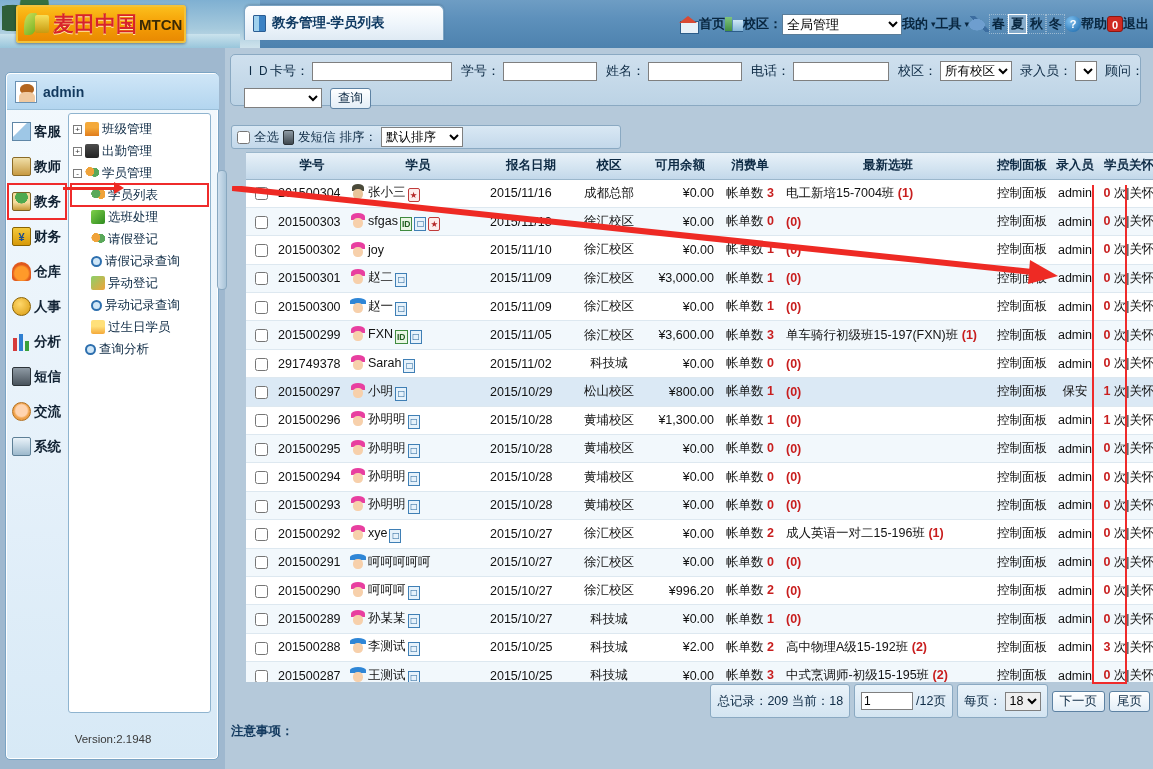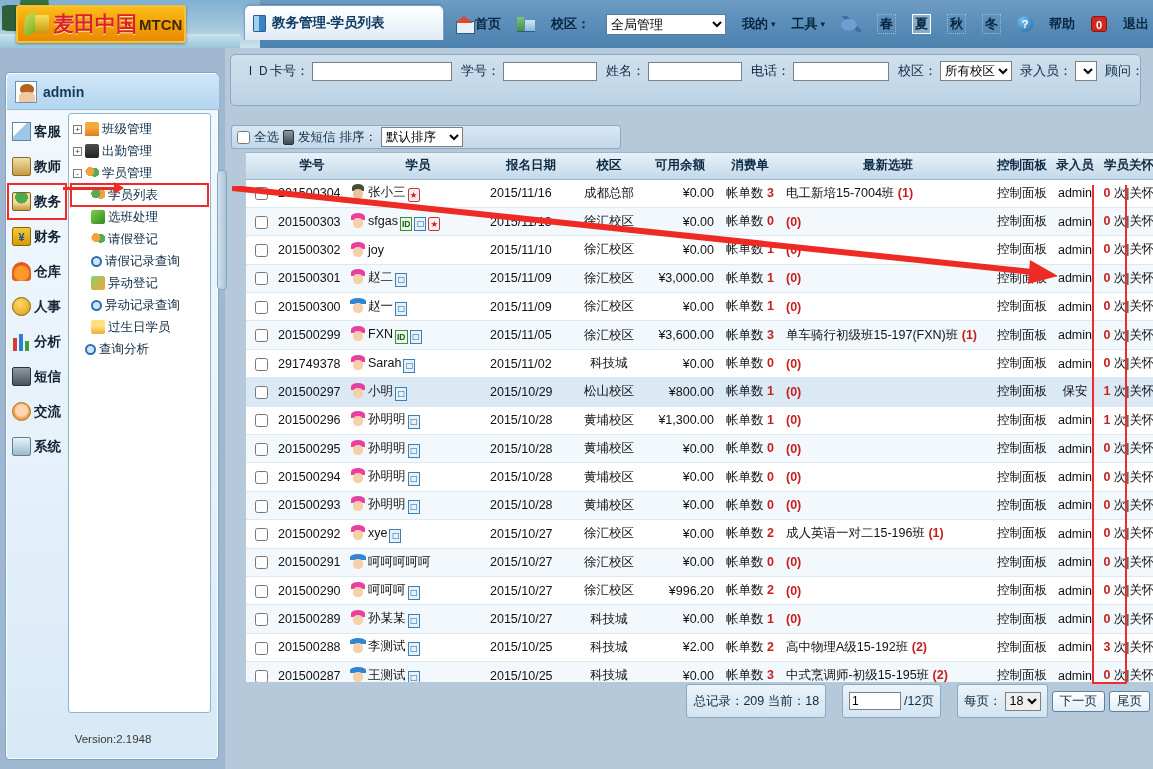--- a/index.html
+++ b/index.html
@@ -77,21 +77,21 @@
   #pagetab .bk{
     width:13px;height:17px;margin-right:6px;flex:0 0 auto;
     background:linear-gradient(90deg,#9fd1ee 0 45%,#3b82c4 45% 100%);
     border:1px solid #2a5d93;border-radius:1px;
   }
   #pagetab .t{ font-size:13.5px; font-weight:bold; color:#103b63;}
 
   
   #tools{
     position:absolute; right:4px; top:11px; height:26px;
-    display:flex; align-items:center; gap:16px;
+    display:flex; align-items:center; gap:0;
     font-size:13px; color:#08263f; white-space:nowrap;
   }
   #tools .lnk{ display:flex;align-items:center;gap:2px;cursor:pointer;font-weight:bold;}
   #tools .lbl{ font-weight:bold; }
   .ico-home{
     width:17px;height:15px;position:relative;flex:0 0 auto;
   }
   .ico-home:before{
     content:"";position:absolute;left:0;top:4px;width:17px;height:11px;
     background:#e8f1f8;border:1px solid #2c5d8a;
@@ -354,21 +354,21 @@
   }
 
   
   #pager{
     position:absolute; right:3px; top:688px; height:26px;
     display:flex;align-items:center;gap:4px;font-size:12.5px;color:#0d2a44;
   }
   .pbox{
     border:1px solid #8aa9c2;border-radius:3px;
     background:linear-gradient(180deg,#eaf3fa,#d3e4f1);
-    padding:16px 6px;height:23px;display:flex;align-items:center;gap:3px;margin-left:12px;
+    padding:16px 6px;height:23px;display:flex;align-items:center;gap:3px;
   }
   .pin{ width:52px;height:18px;border:1px solid #7f7f7f;font-size:12px;padding:0 2px;}
   .psel{ height:19px;border:1px solid #7f7f7f;font-size:12.5px;}
 
   
   #notes{
     position:absolute; left:231px; top:722px; width:700px;
     font-size:12.5px;color:#12395e;line-height:18px;
   }
   #notes .ttl{ font-weight:bold;}
@@ -544,20 +544,26 @@
     <span class="flbl" style="margin-left:6px">校区：</span>
     <select class="fsel" style="width:88px">
       <option>所有校区</option>
     </select>
     <span class="flbl" style="margin-left:5px">录入员：</span>
     <select class="fsel" style="width:76px">
       <option></option>
     </select>
     <span class="flbl" style="margin-left:5px">顾问：</span>
   </div>
+  <div class="frow" style="margin-top:5px">
+    <select class="fsel" style="width:78px">
+      <option></option>
+    </select>
+    <button class="btn" style="margin-left:5px">查询</button>
+  </div>
 </div>
 
 <div id="optbar" style="width:390px;">
   <input type="checkbox" style="">
   <span>全选</span>
   <span class="phone-ico"></span>
   <span>发短信</span>
   <span>排序：</span>
   <select class="fsel" style="width:82px">
     <option>默认排序</option>
@@ -859,13 +865,14 @@
     <span>每页：</span>
     <select class="psel">
       <option>18</option>
     </select>
   </span>
   <button class="btn">下一页</button>
   <button class="btn">尾页</button>
 </div>
 
 <div id="notes">
+  <div class="ttl">注意事项：</div>
 </div>
 
 </body></html>

